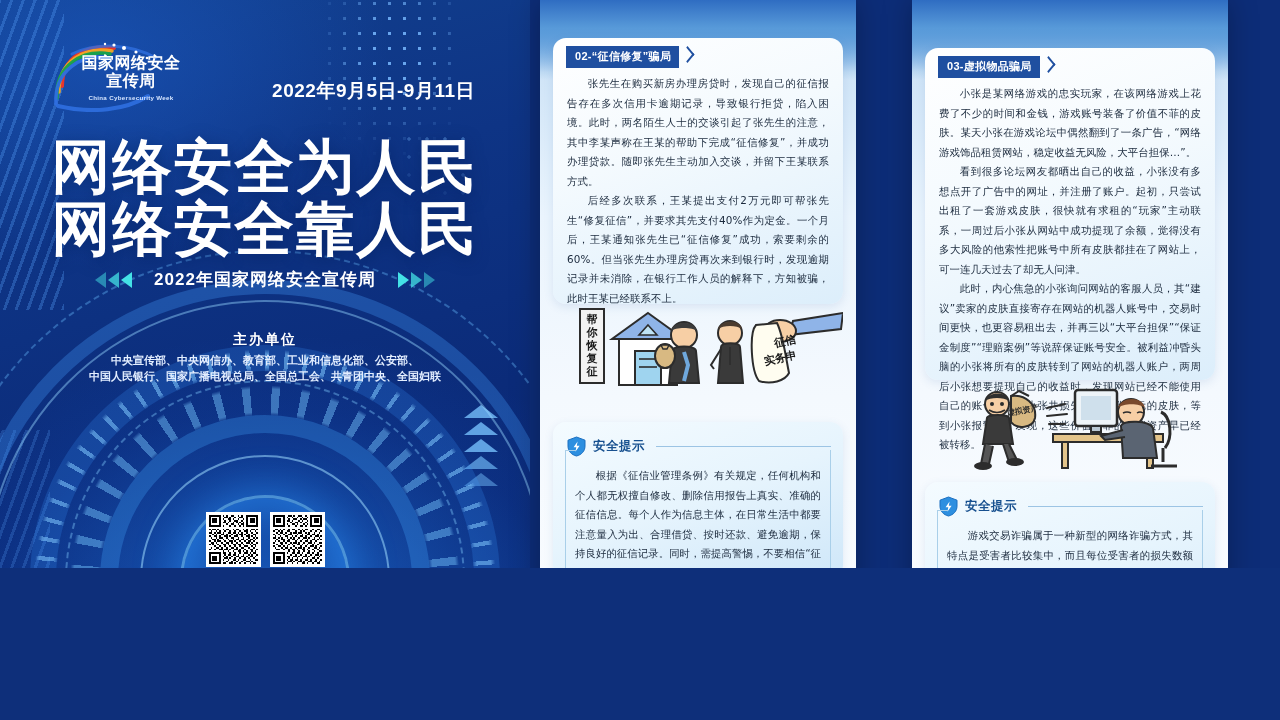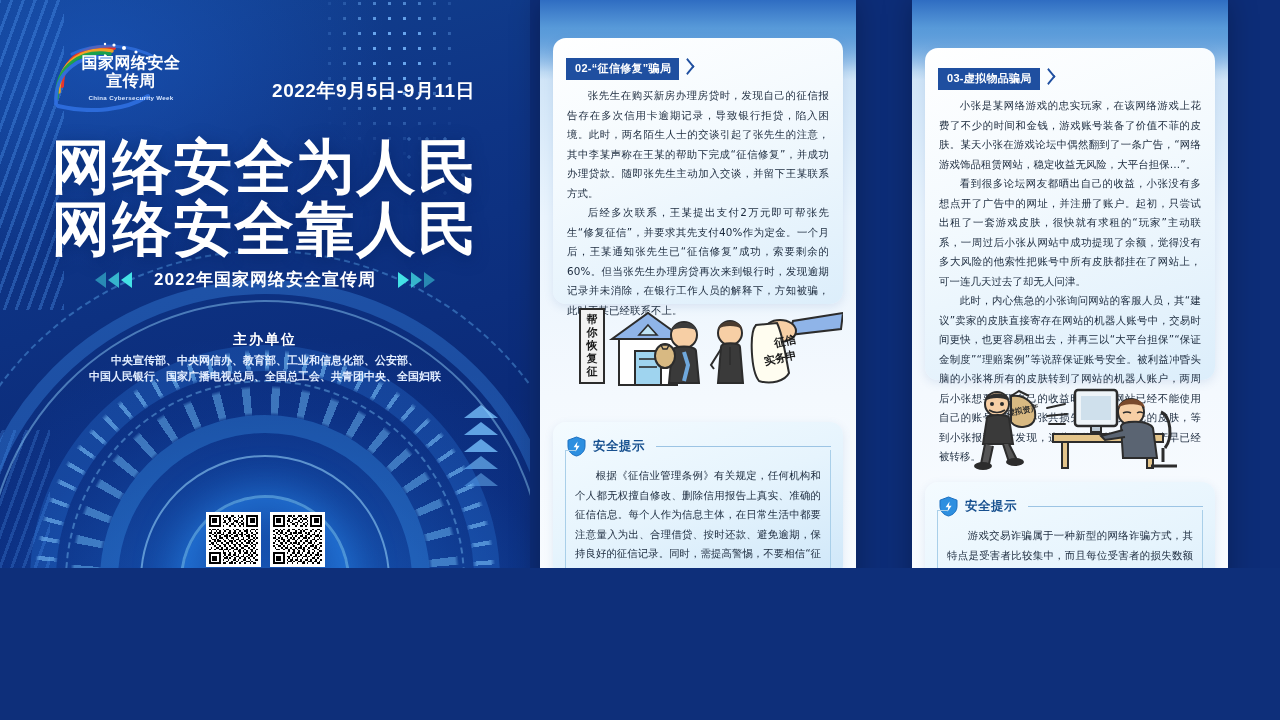--- a/index.html
+++ b/index.html
@@ -159,21 +159,21 @@
   .waves { position:absolute; left:0; right:0; bottom:0; height:190px; }
 
   .card {
     position:absolute; left:13px; right:13px;
     background:linear-gradient(160deg,#ffffff 0%, #f4fafe 40%, #dceefb 100%);
     border-radius:13px;
     box-shadow:0 3px 10px rgba(60,110,170,0.13);
   }
   .badge {
     display:inline-flex; align-items:center; position:relative;
-    margin:20px 0 0 13px;
+    margin:8px 0 0 13px;
   }
   .badge .blk {
     background:#1f4fa0; color:#fff; font-weight:700; font-size:11px;
     padding:3px 8px 4px 9px; letter-spacing:.3px; white-space:nowrap;
     position:relative; z-index:2;
   }
   .badge .chev-outline {
     margin-left:3px; width:11px; height:18px; position:relative;
   }
   .badge .chev-outline:before {

